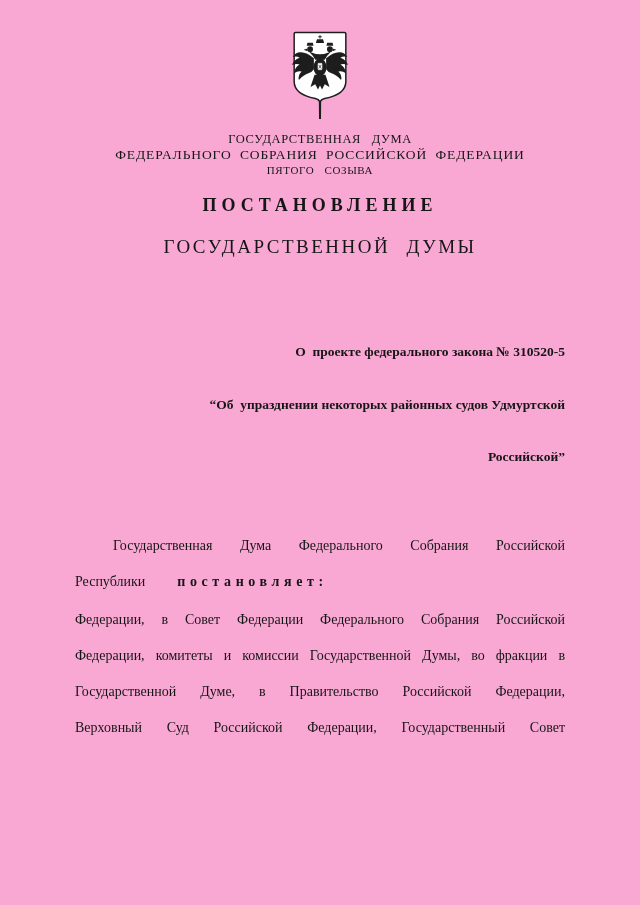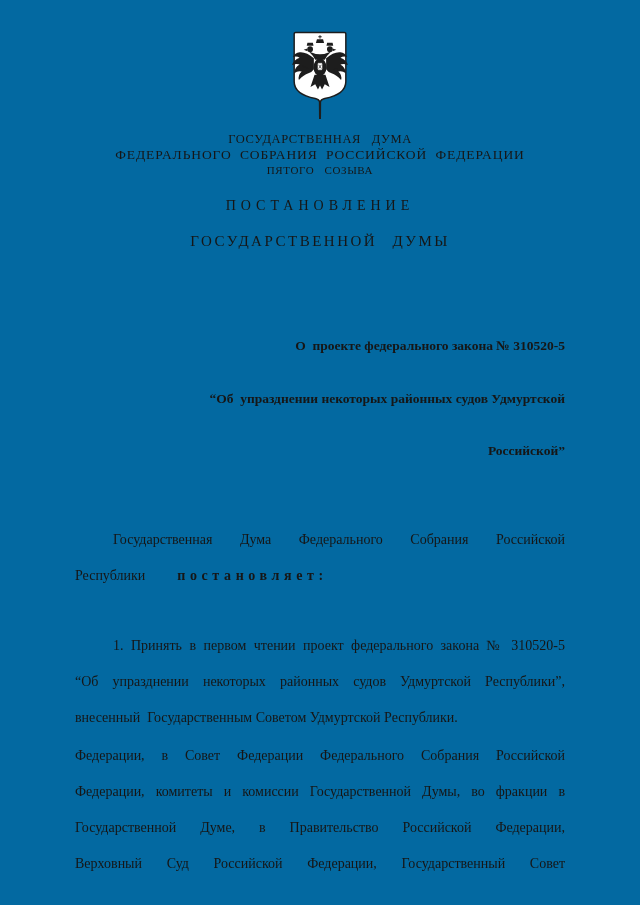--- a/index.html
+++ b/index.html
@@ -1,39 +1,39 @@
 <!DOCTYPE html>
 <html lang="ru"><head>
 <meta charset="utf-8">
 <style>
   html,body { margin:0; padding:0; background:#ffffff; }
   .page {
     position:relative;
     width:640px; height:905px;
     box-sizing:border-box;
-    background:#0369a1;
+    background:#f9a8d4;
     color:#161616;
     font-family:"Liberation Serif","DejaVu Serif",serif;
     padding:30px 75px 0 75px;
     overflow:hidden;
   }
   
   .emblem-wrap { text-align:center; height:92px; }
   .emblem { width:68px; height:92px; display:inline-block; }
 
   
   .org { text-align:center; margin-top:10px; }
   .org-l1 { font-size:12.5px; line-height:15px; letter-spacing:0.6px; word-spacing:7px; }
   .org-l2 { font-size:13.5px; line-height:16px; letter-spacing:0.9px; word-spacing:4px; }
   .org-l3 { font-size:11px;   line-height:14px; letter-spacing:0.6px; word-spacing:7px; }
 
   
   .title { text-align:center; margin-top:15px; }
-  .title-l1 { font-size:14px; font-weight:400; letter-spacing:5px; line-height:27px; }
-  .title-l2 { font-size:15px; letter-spacing:2.5px; word-spacing:9px; line-height:24px; margin-top:10px; }
+  .title-l1 { font-size:18px; font-weight:700; letter-spacing:5px; line-height:27px; }
+  .title-l2 { font-size:19px; letter-spacing:2.5px; word-spacing:9px; line-height:24px; margin-top:16px; }
 
   
   .subject { text-align:right; font-weight:700; margin-top:49px;
              font-size:13.5px; line-height:17.5px; white-space:pre-wrap; }
 
   
   .body-text { margin-top:27px; font-size:14px; }
   .line { height:36px; line-height:36px; text-align:justify; text-align-last:justify; text-justify:inter-word; overflow:hidden; }
   .line.last { text-align:left; text-align-last:left; white-space:pre-wrap; }
   .line.indent { text-indent:38px; }
@@ -99,25 +99,20 @@
     <div>Российской”</div>
   </div>
 
   <div class="body-text">
 
     <div class="para1">
       <div class="line indent">Государственная Дума Федерального Собрания Российской</div>
       <div class="line last"><span>Республики</span><span class="bold-sp">постановляет:</span></div>
     </div>
 
-    <div class="para2">
-      <div class="line indent">1. Принять в первом чтении проект федерального закона № 310520-5</div>
-      <div class="line">“Об упразднении некоторых районных судов Удмуртской Республики”,</div>
-      <div class="line last">внесенный  Государственным Советом Удмуртской Республики.</div>
-    </div>
 
     <div class="para3">
       <div class="line">Федерации, в Совет Федерации Федерального Собрания Российской</div>
       <div class="line">Федерации, комитеты и комиссии Государственной Думы, во фракции в</div>
       <div class="line">Государственной Думе, в Правительство Российской Федерации,</div>
       <div class="line">Верховный Суд Российской Федерации, Государственный Совет</div>
 
     </div>
 
   </div>

